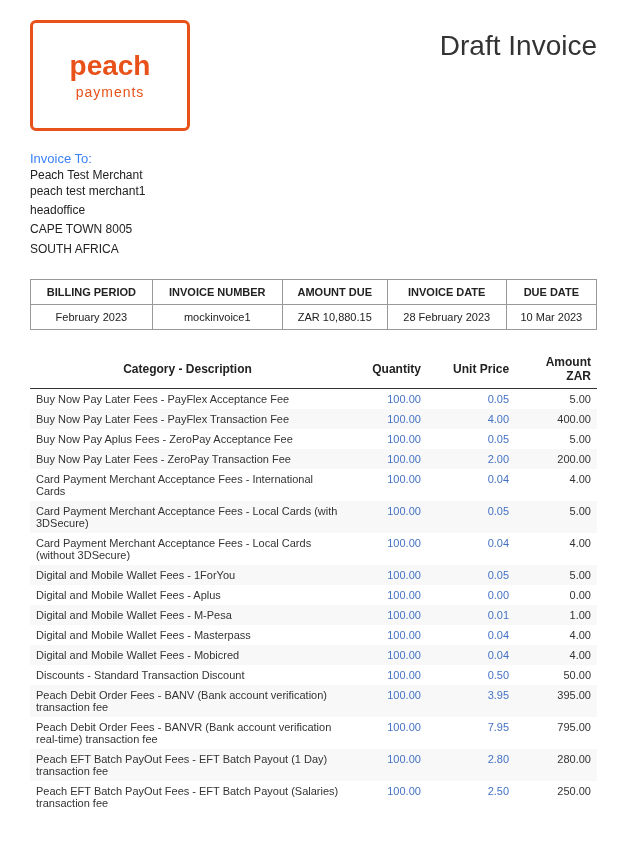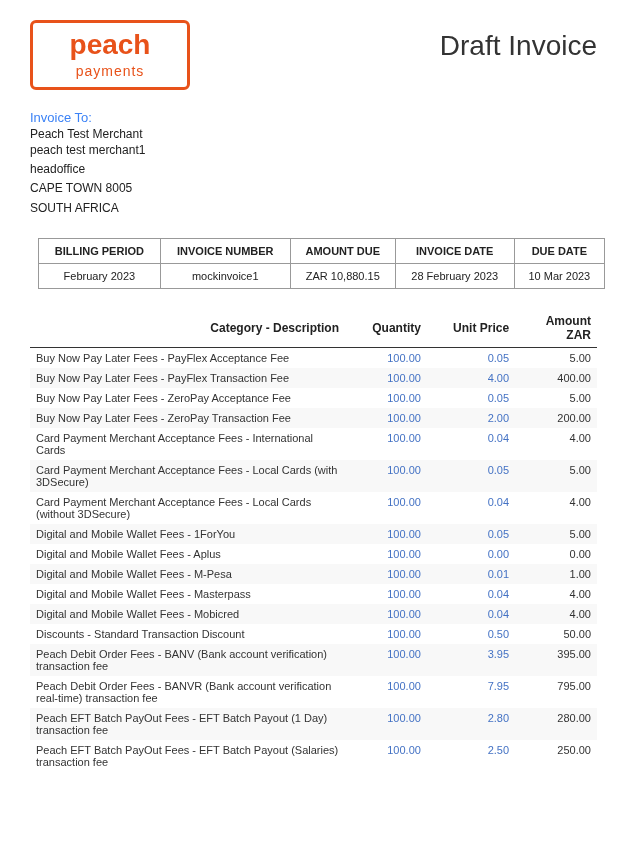--- a/index.html
+++ b/index.html
@@ -15,21 +15,21 @@
 
     .header-section {
       display: flex;
       justify-content: space-between;
       align-items: flex-start;
       margin-bottom: 20px;
     }
 
     .logo-container {
       width: 160px;
-      height: 70px;
+      height: 111px;
       border: 3px solid #e8521a;
       border-radius: 6px;
       display: flex;
       flex-direction: column;
       align-items: center;
       justify-content: center;
       padding: 19px;
     }
 
     .logo-peach {
@@ -70,21 +70,21 @@
     }
 
     .merchant-details {
       font-size: 12px;
       line-height: 1.6;
     }
 
     .billing-table {
       width: 100%;
       border-collapse: collapse;
-      margin: 20px 8px;
+      margin: 20px 0;
     }
 
     .billing-table th {
       background: #fff;
       border: 1px solid #999;
       padding: 6px 8px;
       text-align: center;
       font-size: 11px;
       font-weight: bold;
       text-transform: uppercase;
@@ -102,21 +102,21 @@
       border-collapse: collapse;
       margin-top: 10px;
     }
 
     .items-table thead tr {
       border-bottom: 1px solid #333;
     }
 
     .items-table th {
       padding: 5px 6px;
-      text-align: right;
+      text-align: center;
       font-size: 12px;
       font-weight: bold;
       color: #222;
       border-bottom: 1px solid #333;
     }
 
     .items-table th.right {
       text-align: right;
     }
 
@@ -203,21 +203,21 @@
         <td class="col-unit right blue">0.05</td>
         <td class="col-amount right">5.00</td>
       </tr>
       <tr>
         <td class="col-desc">Buy Now Pay Later Fees - PayFlex Transaction Fee</td>
         <td class="col-qty right blue">100.00</td>
         <td class="col-unit right blue">4.00</td>
         <td class="col-amount right">400.00</td>
       </tr>
       <tr>
-        <td class="col-desc">Buy Now Pay Later Fees - ZeroPay Acceptance Fee</td>
+        <td class="col-desc">Buy Now Pay Aplus Fees - ZeroPay Acceptance Fee</td>
         <td class="col-qty right blue">100.00</td>
         <td class="col-unit right blue">0.05</td>
         <td class="col-amount right">5.00</td>
       </tr>
       <tr>
         <td class="col-desc">Buy Now Pay Later Fees - ZeroPay Transaction Fee</td>
         <td class="col-qty right blue">100.00</td>
         <td class="col-unit right blue">2.00</td>
         <td class="col-amount right">200.00</td>
       </tr>

